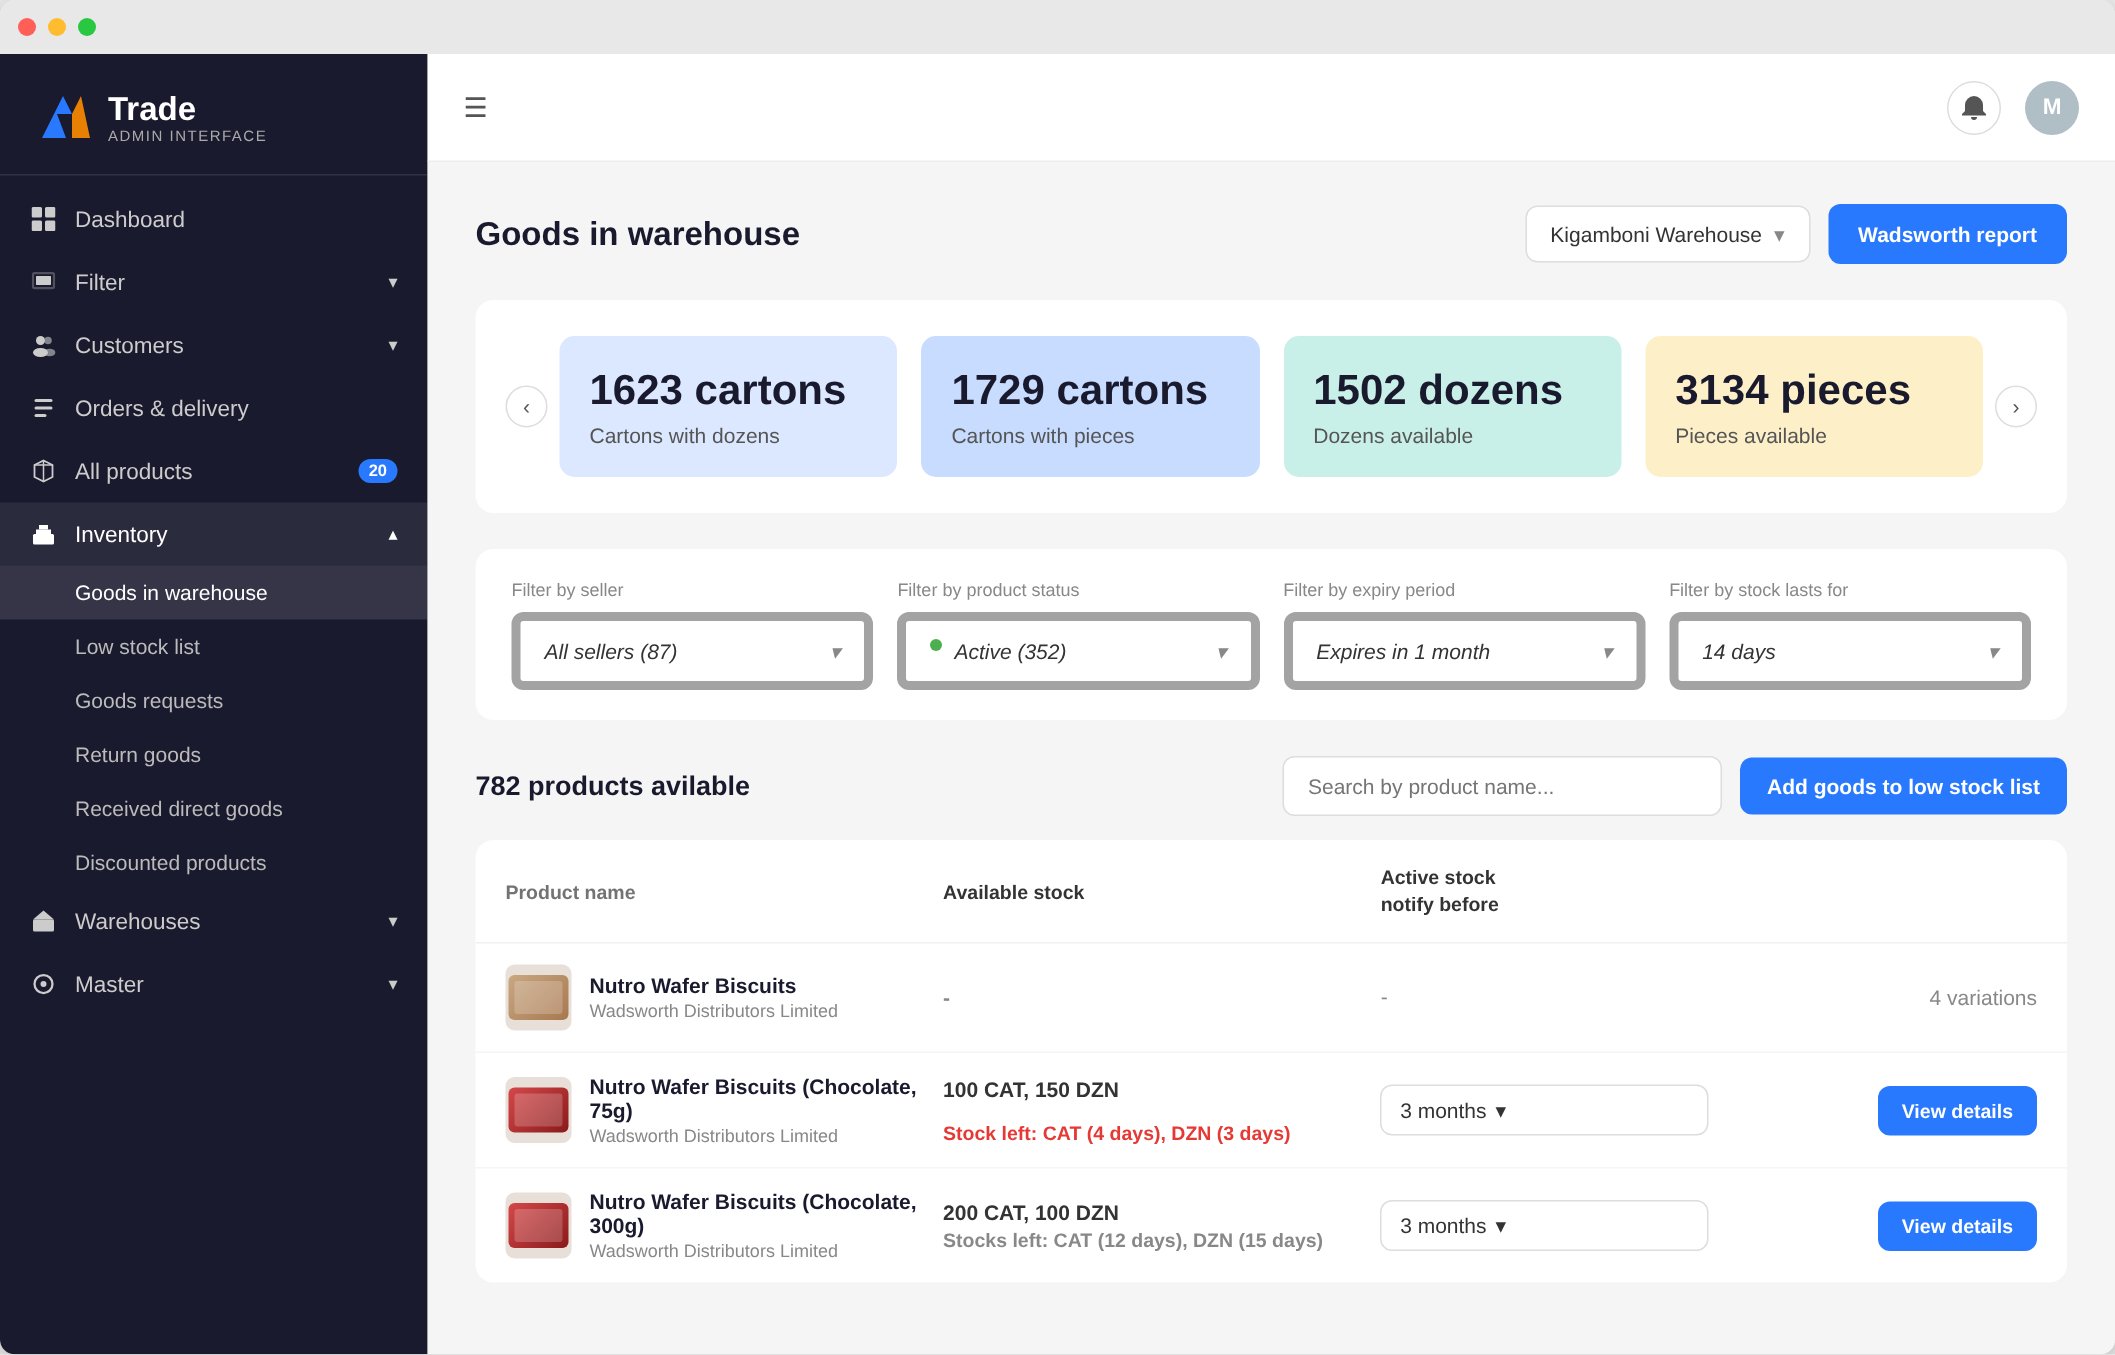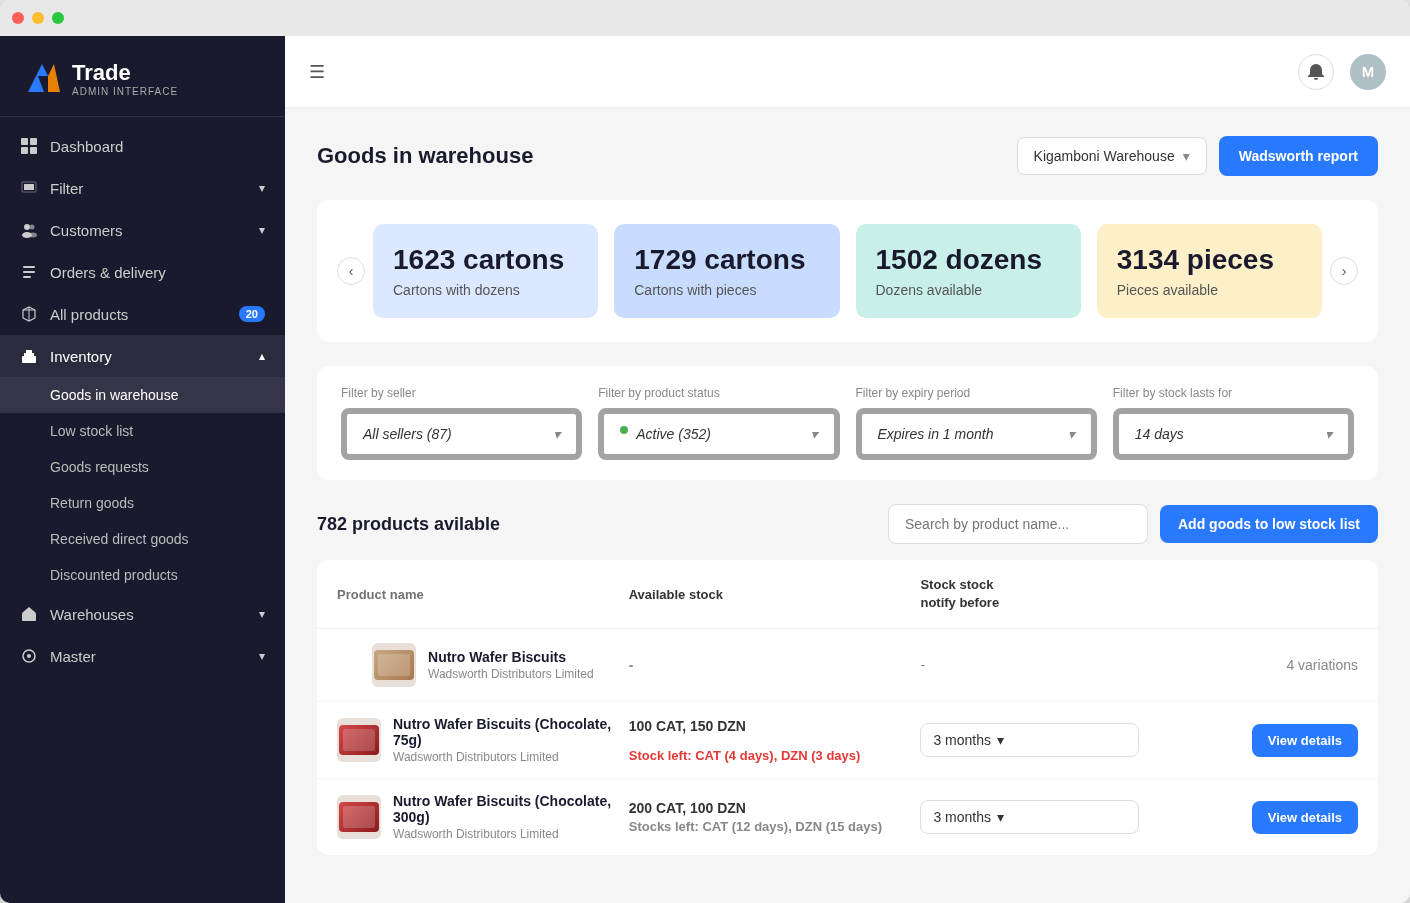--- a/index.html
+++ b/index.html
@@ -71,34 +71,34 @@
     .filter-group { flex: 1; }
     .filter-label { font-size: 12px; color: #888; margin-bottom: 8px; }
     .filter-select { width: 100%; background: #fff; border: 6px solid #a3a3a3; border-radius: 8px; padding: 12px 16px; font-size: 14px; color: #333; cursor: pointer; display: flex; gap: 8px; font-style: italic; }
     .filter-select .chevron { margin-left: auto; color: #888; }
     .status-dot { width: 8px; height: 8px; border-radius: 50%; background: #4caf50; flex-shrink: 0; }
 
     
     .products-header { display: flex; align-items: center; margin-bottom: 16px; }
     .products-title { font-size: 18px; font-weight: 700; color: #1a1a2e; }
     .products-header-right { margin-left: auto; display: flex; align-items: center; gap: 12px; }
-    .search-input { background: #fff; border: 1px solid #ddd; border-radius: 8px; padding: 11px 16px; font-size: 14px; color: #333; width: 260px; outline: none; }
+    .search-input { background: #fff; border: 1px solid #ddd; border-radius: 8px; padding: 11px 16px; font-size: 14px; color: #333; width: 293px; outline: none; }
     .add-btn { background: #2979ff; color: #fff; border: none; border-radius: 8px; padding: 11px 18px; font-size: 14px; font-weight: 600; cursor: pointer; white-space: nowrap; }
 
     
     .table-section { background: #fff; border-radius: 12px; overflow: hidden; }
     .table-header { display: flex; align-items: center; padding: 16px 20px; border-bottom: 1px solid #f0f0f0; }
     .col-product { flex: 2; font-size: 13px; font-weight: 600; color: #737373; }
     .col-stock { flex: 2; font-size: 13px; font-weight: 600; color: #333; }
     .col-expire { flex: 1.5; font-size: 13px; font-weight: 600; color: #333; line-height: 1.4; }
     .col-action { flex: 1.5; font-size: 13px; font-weight: 600; color: #333; text-align: right; }
 
     .table-row { display: flex; align-items: center; padding: 14px 20px; border-bottom: 1px solid #f5f5f5; }
     .table-row:last-child { border-bottom: none; }
-    .product-cell { flex: 2; display: flex; align-items: center; gap: 12px; justify-content: center; }
+    .product-cell { flex: 2; display: flex; align-items: center; gap: 12px; }
     .product-img { width: 44px; height: 44px; background: #e8e0d8; border-radius: 6px; display: flex; align-items: center; justify-content: center; flex-shrink: 0; overflow: hidden; }
     .product-img-inner { width: 40px; height: 30px; background: linear-gradient(135deg, #c8a882, #a87850); border-radius: 4px; position: relative; }
     .product-img-inner::after { content: ''; position: absolute; top: 4px; left: 4px; right: 4px; bottom: 4px; background: rgba(255,255,255,0.2); border-radius: 2px; }
     .product-name { font-size: 14px; font-weight: 600; color: #1a1a2e; }
     .product-seller { font-size: 12px; color: #888; margin-top: 2px; }
     .stock-cell { flex: 2; }
     .stock-main { font-size: 14px; color: #333; }
     .stock-warning { font-size: 13px; color: #e53935; margin-top: 14px; }
     .stock-ok { font-size: 13px; color: #888; margin-top: 3px; }
     .stock-dash { font-size: 14px; color: #888; }
@@ -349,21 +349,21 @@
             <input type="text" class="search-input" placeholder="Search by product name..." style="">
             <button class="add-btn">Add goods to low stock list</button>
           </div>
         </div>
 
         <div class="table-section">
           <div class="table-header">
             <div class="col-product">Product name</div>
             <div class="col-stock">Available stock</div>
             <div class="col-expire">
-              <span>Stock stock</span><br>
+              <span>Active stock</span><br>
               <span>notify before</span>
             </div>
             <div class="col-action"></div>
           </div>
 
           <div class="table-row">
             <div class="product-cell">
               <div class="product-img">
                 <div class="product-img-inner"></div>
               </div>

